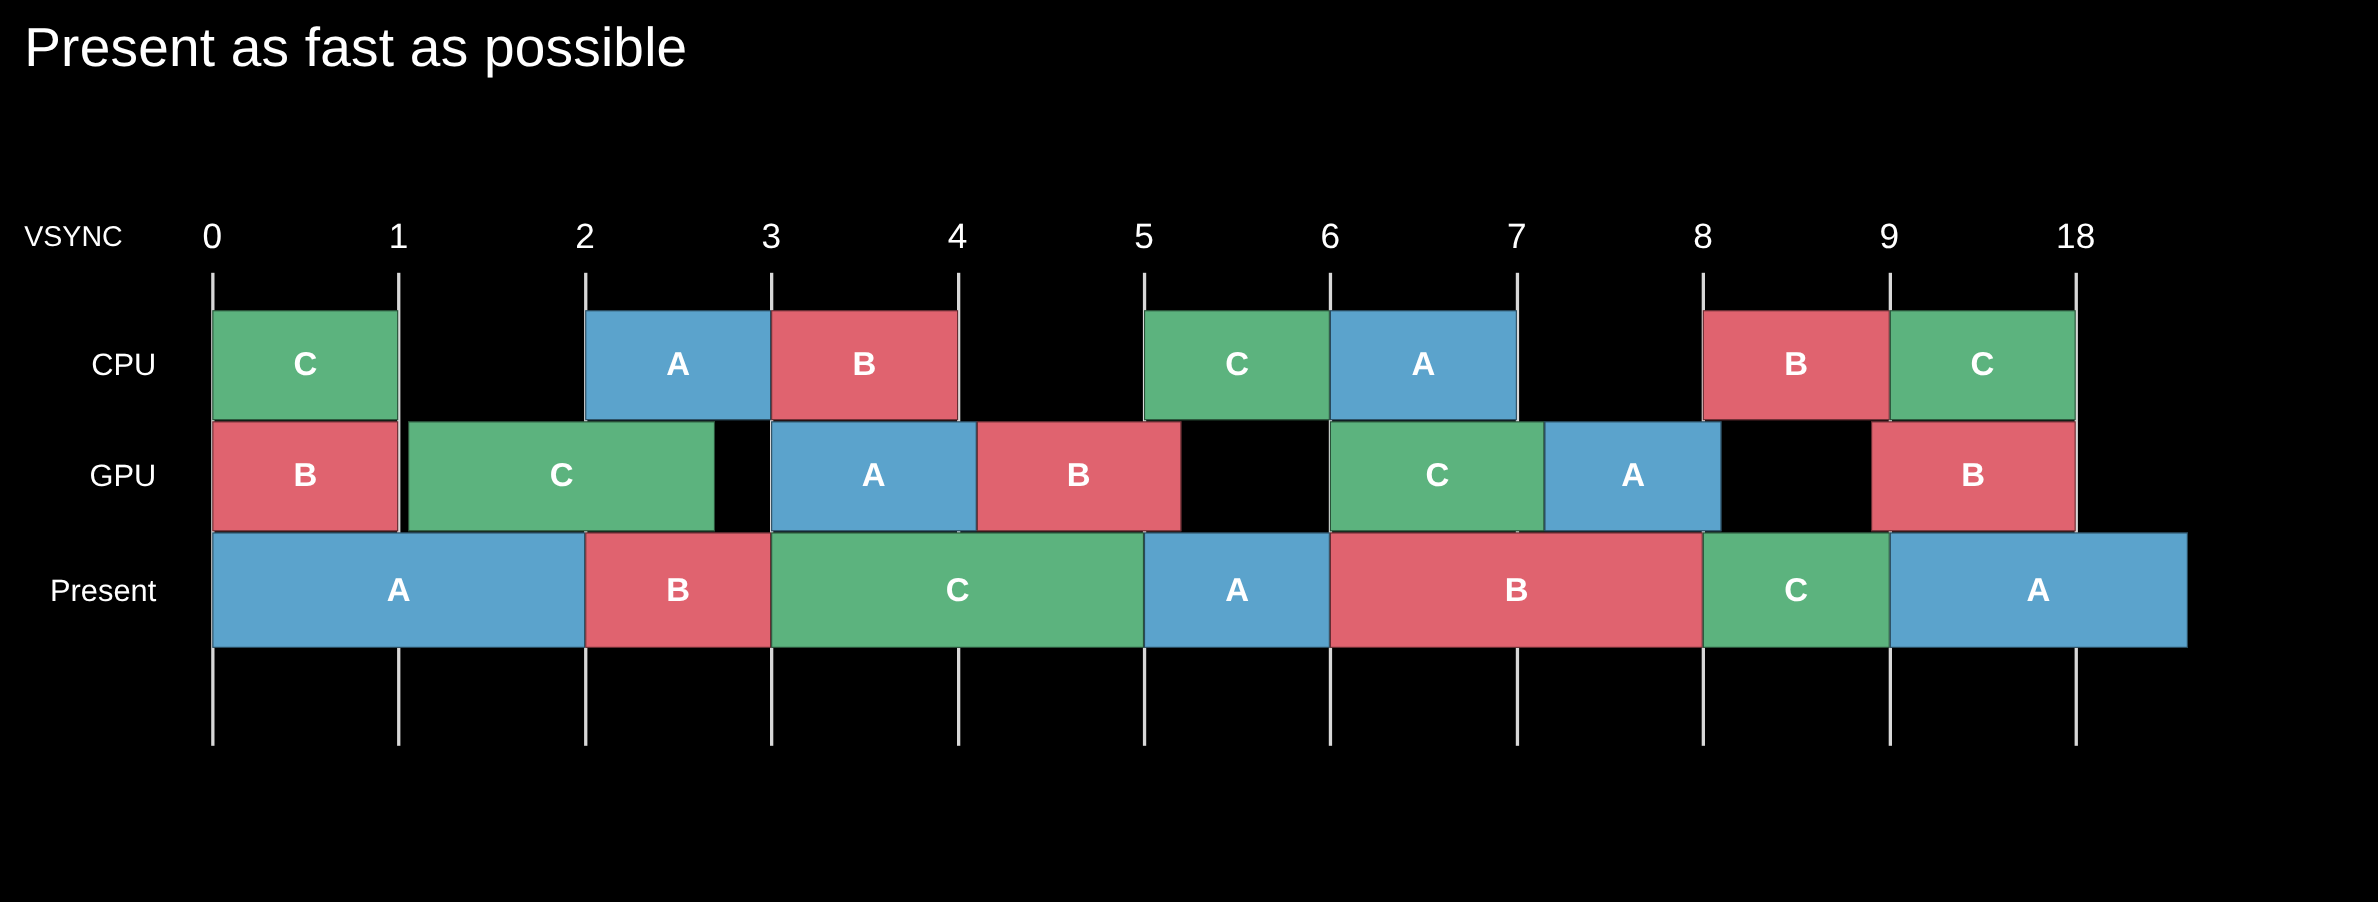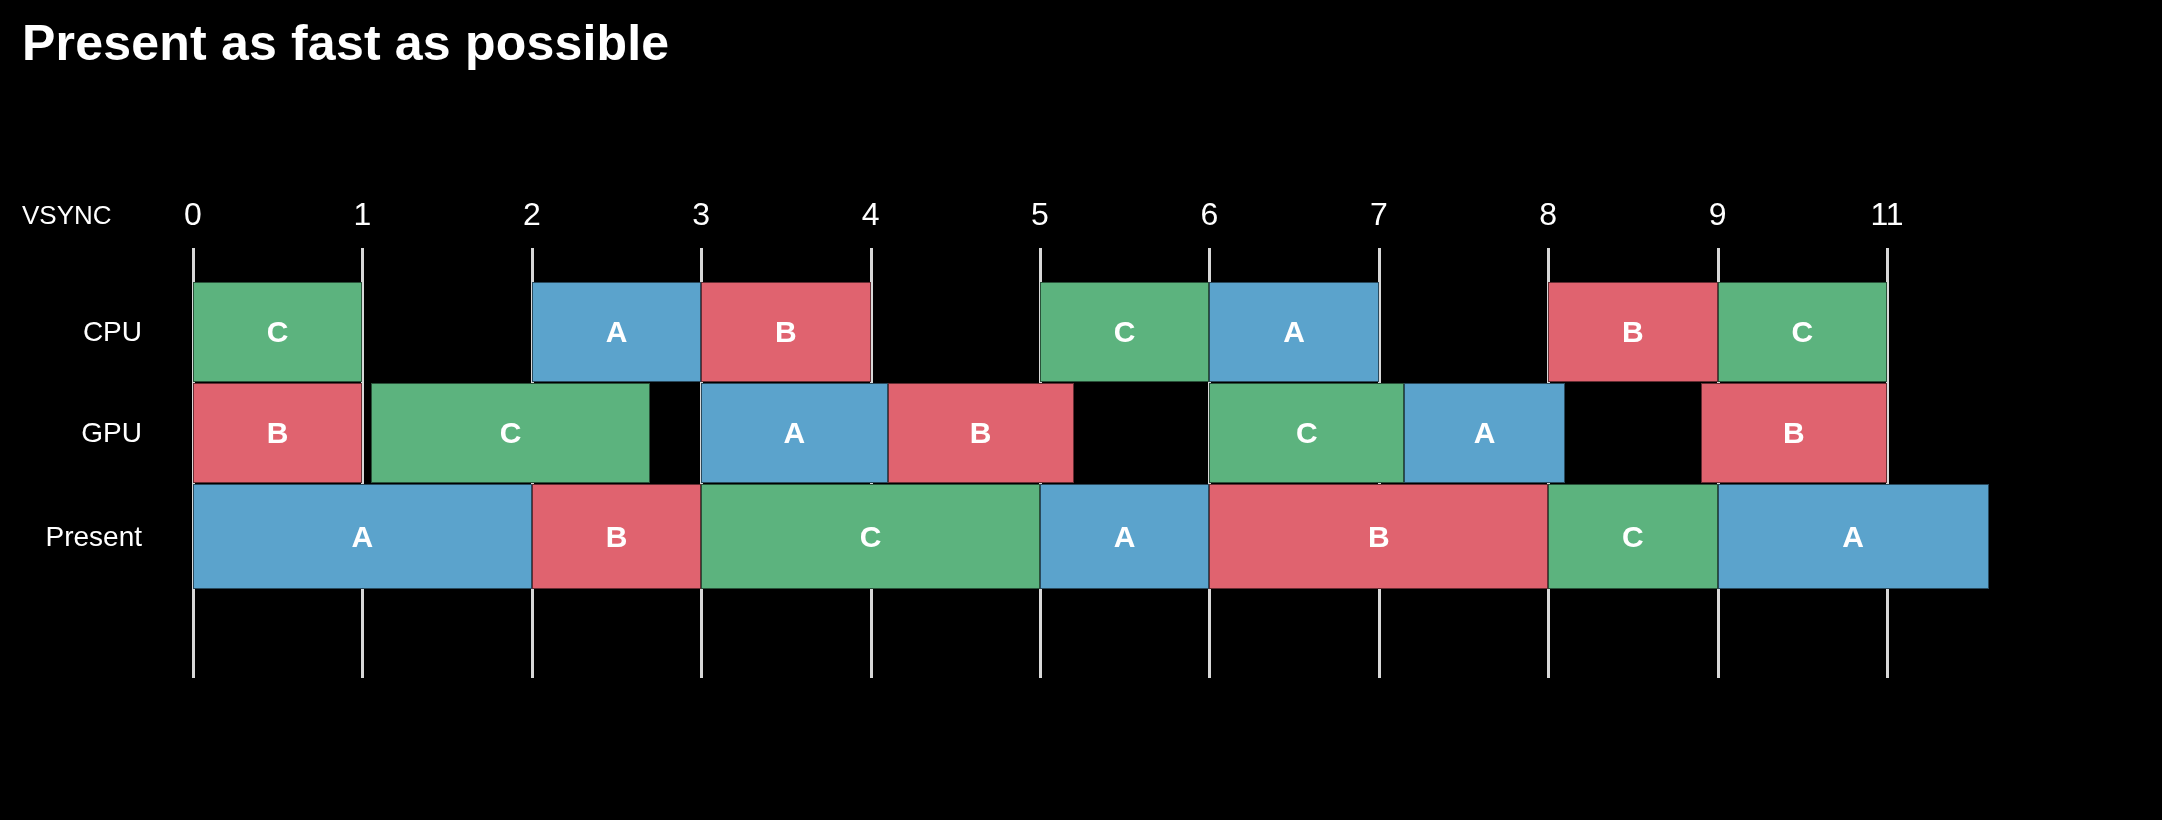--- a/index.html
+++ b/index.html
@@ -20,21 +20,21 @@
     left: 0; top: 0;
     width: 2162px;
     height: 820px;
     background: #000000;
   }
   #title {
     position: absolute;
     left: 22px;
     top: 14px;
     font-size: 50px;
-    font-weight: 700;
+    font-weight: 400;
     letter-spacing: 0.2px;
     color: #ffffff;
     white-space: nowrap;
   }
   
   #diagram {
     position: absolute;
     left: 0;
     top: 170px;
     width: 2162px;
@@ -109,21 +109,21 @@
         <div class="tick-num" style="left: 193px;">0</div>
         <div class="tick-num" style="left: 362.4px;">1</div>
         <div class="tick-num" style="left: 531.8px;">2</div>
         <div class="tick-num" style="left: 701.2px;">3</div>
         <div class="tick-num" style="left: 870.6px;">4</div>
         <div class="tick-num" style="left: 1040px;">5</div>
         <div class="tick-num" style="left: 1209.4px;">6</div>
         <div class="tick-num" style="left: 1378.8px;">7</div>
         <div class="tick-num" style="left: 1548.2px;">8</div>
         <div class="tick-num" style="left: 1717.6px;">9</div>
-        <div class="tick-num" style="left: 1887px;">11</div>
+        <div class="tick-num" style="left: 1887px;">18</div>
       </div>
     <div id="tick-lines">
         <div class="tick-line" style="left: 193px; background: rgb(216, 216, 216);"></div>
         <div class="tick-line" style="left: 362.4px; background: rgb(216, 216, 216);"></div>
         <div class="tick-line" style="left: 531.8px; background: rgb(216, 216, 216);"></div>
         <div class="tick-line" style="left: 701.2px; background: rgb(216, 216, 216);"></div>
         <div class="tick-line" style="left: 870.6px; background: rgb(216, 216, 216);"></div>
         <div class="tick-line" style="left: 1040px; background: rgb(216, 216, 216);"></div>
         <div class="tick-line" style="left: 1209.4px; background: rgb(216, 216, 216);"></div>
         <div class="tick-line" style="left: 1378.8px; background: rgb(216, 216, 216);"></div>

